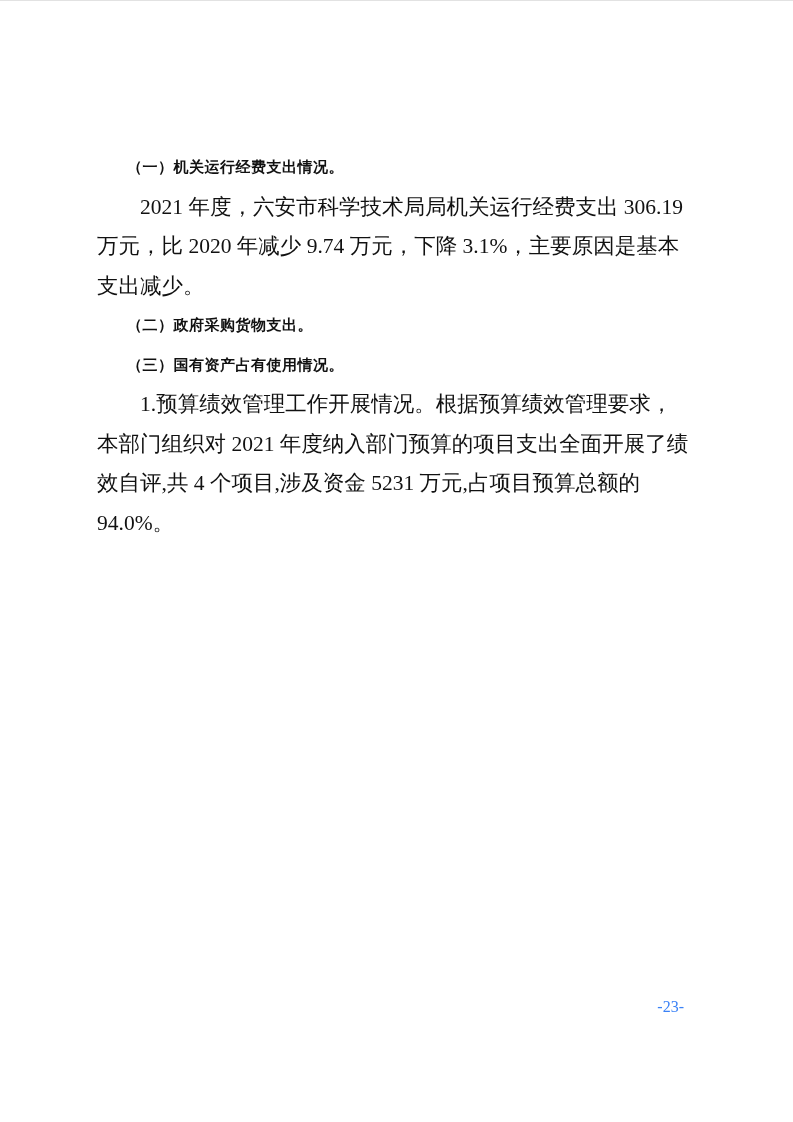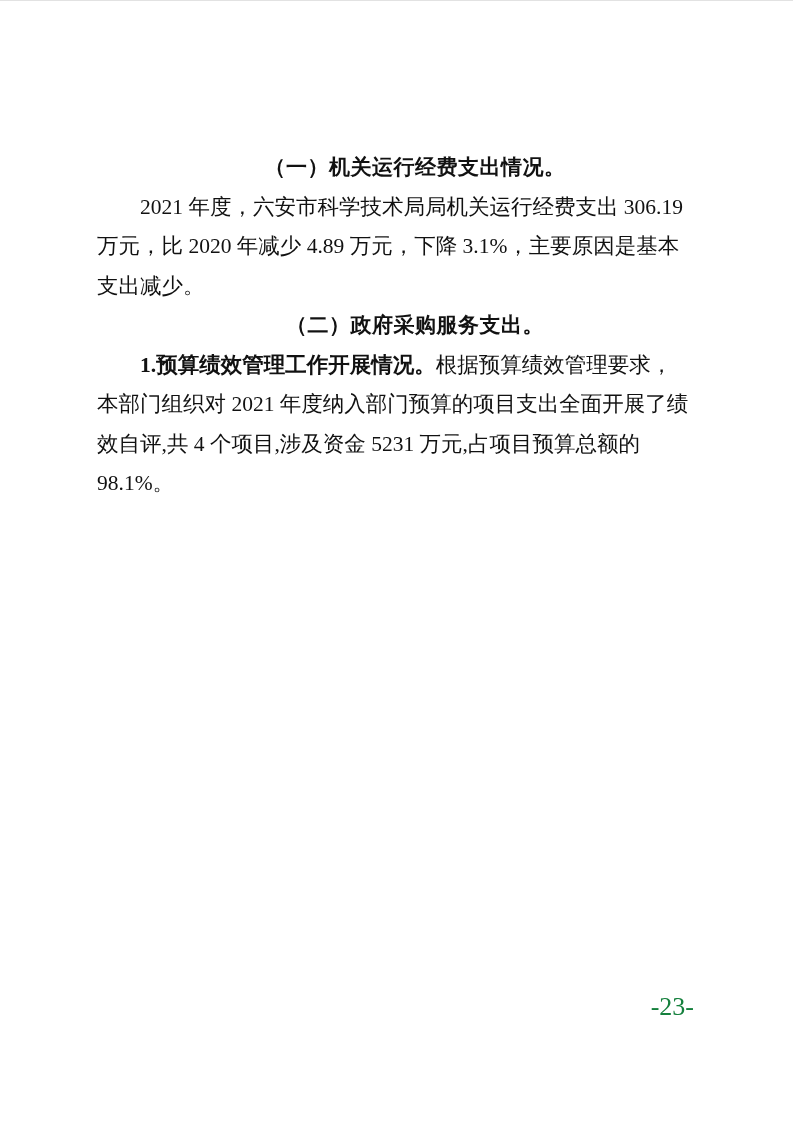--- a/index.html
+++ b/index.html
@@ -20,56 +20,56 @@
     position: absolute;
     left: 97px;
     top: 147px;
     width: 594px;
     font-size: 21.5px;
     line-height: 39.5px;
     text-align: left;
   }
   .sec-heading {
     margin: 0;
-    font-size: 21px;
+    font-size: 15px;
     font-weight: 700;
     text-indent: 2em;
     letter-spacing: 0.5px;
-    text-align: center;
   }
   .sec-para {
     margin: 0;
     text-indent: 2em;
   }
   .lead-bold {
-    font-weight: 700;
+    font-weight: 400;
   }
   .page-number {
     position: absolute;
     top: 994px;
-    right: 99px;
-    font-size: 26px;
+    right: 109px;
+    font-size: 16px;
     line-height: 24px;
-    color: #15803d;
+    color: #3b82f6;
   }
 </style>
 </head>
 <body>
 
 <div class="doc-content">
 
   <h2 class="sec-heading">（一）机关运行经费支出情况。</h2>
 
-  <p class="sec-para">2021 年度，六安市科学技术局局机关运行经费支出 306.19 万元，比 2020 年减少 4.89 万元，下降 3.1%，主要原因是基本支出减少。</p>
+  <p class="sec-para">2021 年度，六安市科学技术局局机关运行经费支出 306.19 万元，比 2020 年减少 9.74 万元，下降 3.1%，主要原因是基本支出减少。</p>
 
-  <h2 class="sec-heading">（二）政府采购服务支出。</h2>
+  <h2 class="sec-heading">（二）政府采购货物支出。</h2>
 
 
+  <h2 class="sec-heading">（三）国有资产占有使用情况。</h2>
 
 
 
   <p class="sec-para">
-    <span class="lead-bold">1.预算绩效管理工作开展情况。</span><span>根据预算绩效管理要求，本部门组织对 2021 年度纳入部门预算的项目支出全面开展了绩效自评,共 4 个项目,涉及资金 5231 万元,占项目预算总额的 98.1%。</span>
+    <span class="lead-bold">1.预算绩效管理工作开展情况。</span><span>根据预算绩效管理要求，本部门组织对 2021 年度纳入部门预算的项目支出全面开展了绩效自评,共 4 个项目,涉及资金 5231 万元,占项目预算总额的 94.0%。</span>
   </p>
 
 </div>
 
 <div class="page-number">-23-</div>
 
 </body></html>

